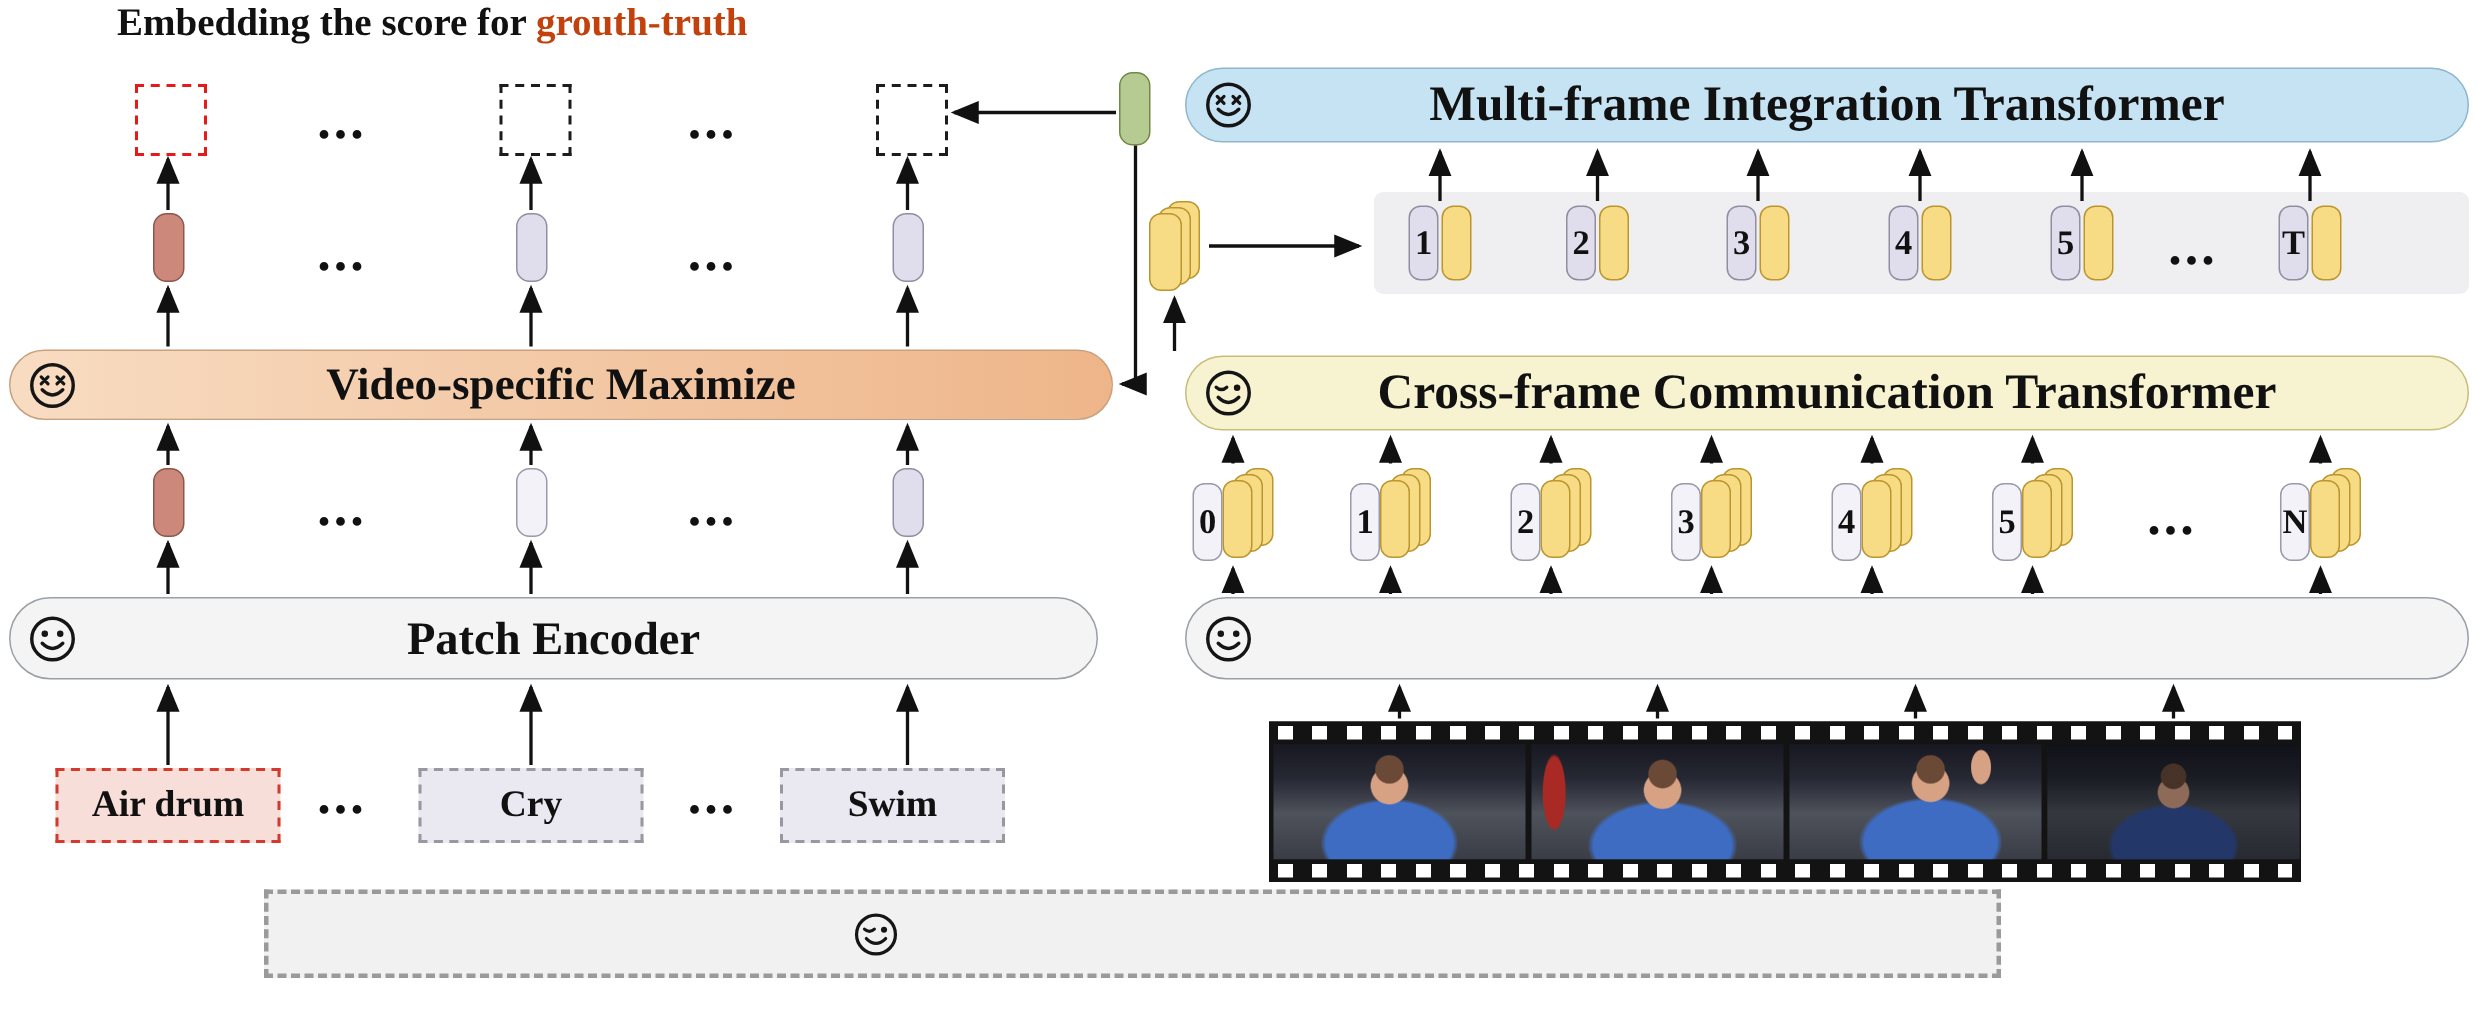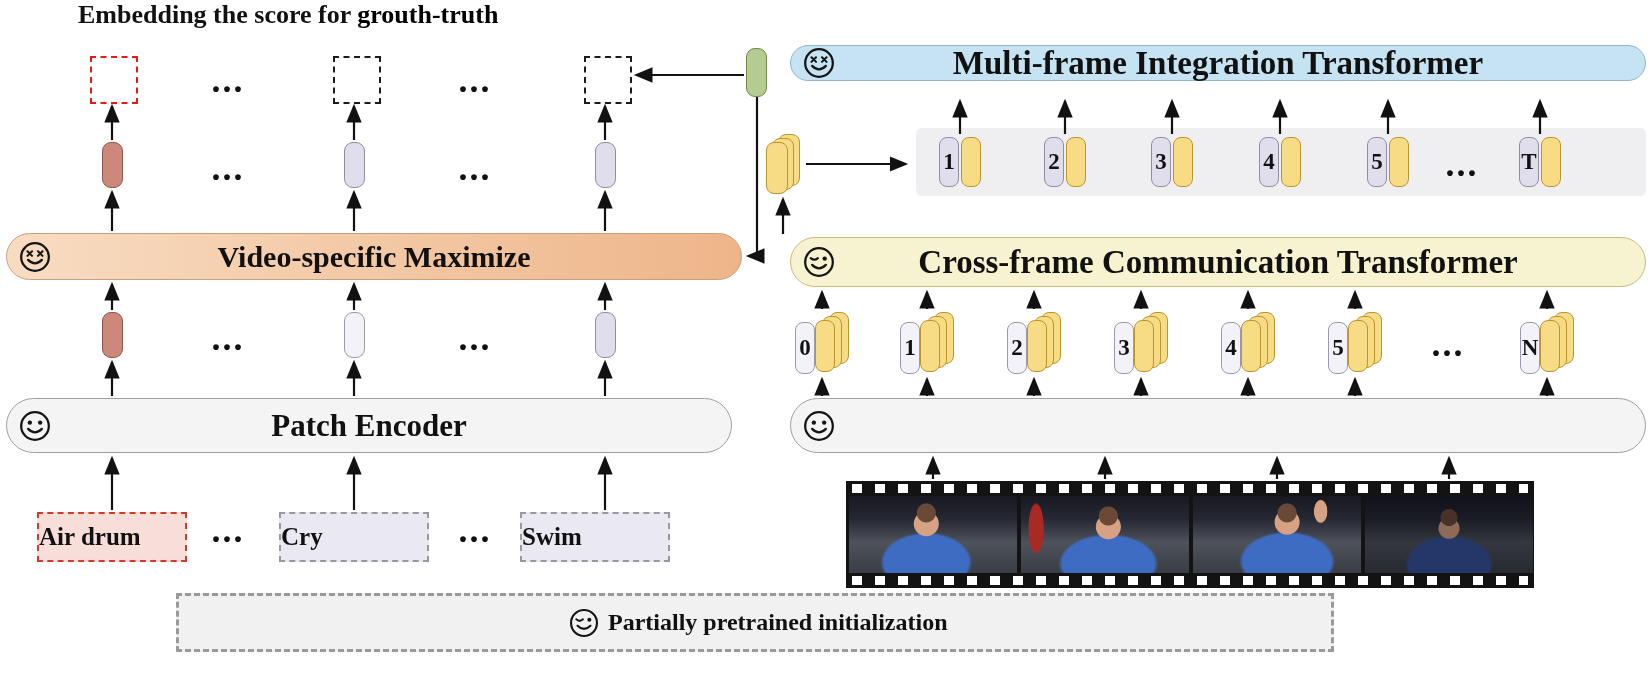--- a/index.html
+++ b/index.html
@@ -1,29 +1,29 @@
 <!DOCTYPE html>
 <html><head>
 <meta charset="utf-8">
 <style>
   html,body{margin:0;padding:0;background:#fff;}
   .canvas{position:relative;width:1652px;height:678px;background:#ffffff;
     font-family:"Liberation Serif",serif;color:#111;overflow:hidden;}
   svg.arrows{position:absolute;left:0;top:0;z-index:3;pointer-events:none;}
 
   .title{position:absolute;left:78px;top:0px;font-size:26px;font-weight:700;z-index:2;white-space:nowrap;}
-  .title .hl{color:#000000;}
+  .title .hl{color:#c2410c;}
 
   .bar{position:absolute;z-index:2;display:flex;align-items:center;justify-content:center;
     box-sizing:border-box;font-weight:700;border-radius:28px;}
   #prompting-bar{left:6px;top:233px;width:736px;height:47px;border-radius:24px;font-size:30px;
     background:linear-gradient(90deg,#f8dcc2,#eeb589);border:1.5px solid #c9a07e;}
   #text-encoder-bar{left:6px;top:398px;width:726px;height:55px;font-size:31px;
     background:#f4f4f5;border:1.5px solid #9aa0a6;}
-  #mit-bar{left:790px;top:45px;width:856px;height:36px;border-radius:25px;font-size:33px;
+  #mit-bar{left:790px;top:45px;width:856px;height:50px;border-radius:25px;font-size:33px;
     background:#c6e3f3;border:1.5px solid #8fb6cc;}
   #cct-bar{left:790px;top:237px;width:856px;height:50px;border-radius:25px;font-size:33px;
     background:#f7f2cf;border:1.5px solid #c9bd7a;}
   #patch-bar{left:790px;top:398px;width:856px;height:55px;font-size:33px;
     background:#f4f4f5;border:1.5px solid #9aa0a6;}
   .bar .face{position:absolute;left:12px;}
   .face{width:32px;height:32px;}
   .face svg{width:100%;height:100%;display:block;}
 
   .token{position:absolute;z-index:2;border-radius:9px;box-sizing:border-box;}
@@ -32,21 +32,21 @@
   .lav{background:#e0ddec;border:1.5px solid #8f8fa0;}
   .whitet{background:#f3f2f8;border:1.5px solid #9a9aaa;}
   .yellow{background:#f8dc85;border:1.5px solid #bb962f;}
   .green{background:#b6cb92;border:1.5px solid #6e8a45;}
   .num{display:flex;align-items:center;justify-content:center;font-weight:700;font-size:23px;}
 
   .score-box{position:absolute;width:44px;height:44px;border:2.6px dashed #1c1c1c;background:#fff;z-index:2;box-sizing:content-box;}
   .score-box.red{border-color:#e31b1b;}
   .dots{position:absolute;z-index:2;font-weight:700;font-size:36px;letter-spacing:2px;
     transform:translateX(-50%);line-height:1;white-space:nowrap;}
-  .class-box{position:absolute;z-index:2;width:150px;height:50px;display:flex;align-items:center;
+  .class-box{position:absolute;z-index:2;width:150px;height:50px;display:flex;align-items:center;justify-content:center;
     border:2.6px dashed #98989f;background:#eae8f1;font-weight:700;font-size:25px;box-sizing:border-box;}
   .class-box.red{border-color:#d13a2c;background:#f8ded8;}
 
   .strip{position:absolute;left:916px;top:128px;width:730px;height:68px;background:#efeff1;border-radius:6px;z-index:1;}
   .pair{position:absolute;top:137px;width:42px;height:50px;z-index:2;}
   .pair .token{width:20px;height:50px;border-radius:8px;position:absolute;top:0;}
   .pair .n{left:0;}
   .pair .y{left:22px;}
 
   .pgroup{position:absolute;top:312px;width:58px;height:64px;z-index:2;}
@@ -347,17 +347,16 @@
   <div class="legend-box">
     <div class="legend-item" style="left:390px;">
       <span class="face">
           <svg viewBox="0 0 28 28">
             <circle cx="14" cy="14" r="12.1" fill="none" stroke="#151515" stroke-width="2"></circle>
             <path d="M6.8 10.6 Q9.9 13.4 13 10.6" fill="none" stroke="#151515" stroke-width="1.9" stroke-linecap="round"></path>
             <circle cx="19" cy="11" r="1.9" fill="#151515"></circle>
             <path d="M8 16.5 Q14 22.5 20 16.5" fill="none" stroke="#151515" stroke-width="2" stroke-linecap="round"></path>
           </svg>
         </span>
-      <span>Partially pretrained initialization</span>
     </div>
   </div>
 
 </div>
 
 </body></html>

